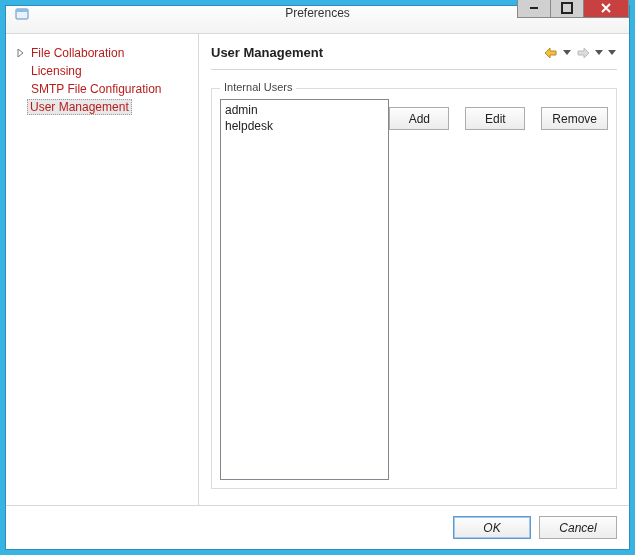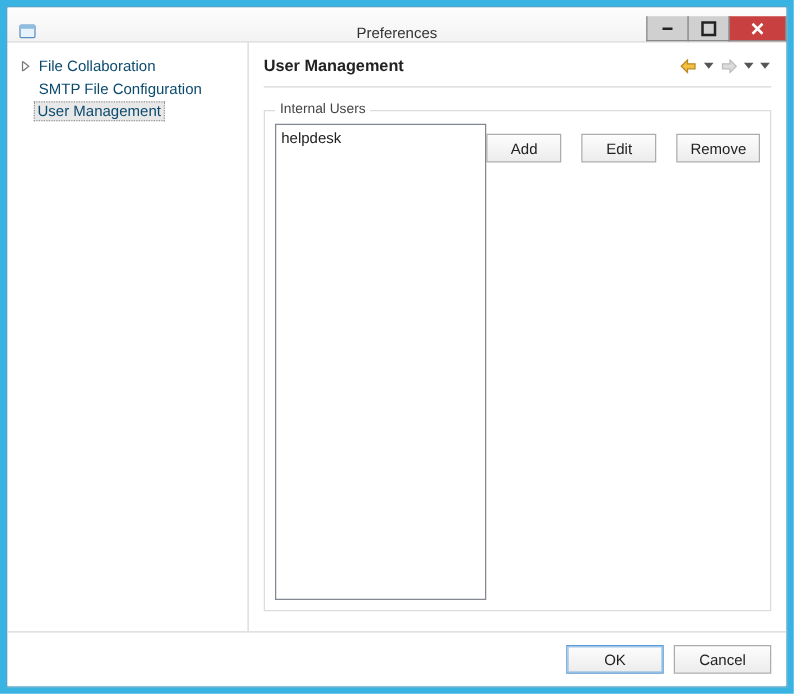--- a/index.html
+++ b/index.html
@@ -20,21 +20,21 @@
     display: flex;
     flex-direction: column;
     box-shadow: 0 0 0 1px rgba(255,255,255,0.3) inset;
   }
   
   .titlebar {
     height: 28px;
     background: linear-gradient(#fdfdfd, #f3f3f3);
     border-bottom: 1px solid #d8d8d8;
     display: flex;
-    align-items: flex-end;
+    align-items: flex-start;
     position: relative;
   }
   .titlebar .app-icon {
     width: 16px; height: 16px;
     margin-left: 8px;
     display: flex; align-items: center; justify-content: center;
   }
   .titlebar .title {
     position: absolute;
     left: 0; right: 0;
@@ -96,21 +96,21 @@
   .tree {
     flex: 1;
     padding: 4px 0 0 4px;
   }
   .tree-item {
     display: flex;
     align-items: center;
     height: 18px;
     padding-left: 2px;
     cursor: pointer;
-    color: #0c4a6e;
+    color: #b91c1c;
   }
   .tree-item .twisty {
     width: 10px;
     height: 10px;
     margin-right: 4px;
     display: flex;
     align-items: center;
     justify-content: center;
   }
   .tree-item .twisty svg { width: 8px; height: 8px; }
@@ -213,21 +213,21 @@
   .footer {
     height: 44px;
     border-top: 1px solid #d8d8d8;
     display: flex;
     align-items: center;
     justify-content: flex-end;
     gap: 8px;
     padding: 0 12px;
     background: #fff;
   }
-  .footer .btn { min-width: 78px; }
+  .footer .btn { min-width: 78px; font-style: italic; }
   .footer .btn.default { border: 1px solid #5b9bd5; box-shadow: 0 0 0 1px #a3c7e8 inset; }
 </style>
 </head>
 <body>
 
 <div class="window">
 
   <div class="titlebar">
     <span class="app-icon">
       <svg viewBox="0 0 16 16">
@@ -254,20 +254,24 @@
         <div class="tree-item">
           <span class="twisty">
             <svg viewBox="0 0 8 8">
                 <path d="M1 0 L6 4 L1 8 Z" fill="none" stroke="#777"></path>
               </svg>
           </span>
           <span class="label">File Collaboration</span>
         </div>
         <div class="tree-item no-children">
           <span class="twisty"></span>
+          <span class="label">Licensing</span>
+        </div>
+        <div class="tree-item no-children">
+          <span class="twisty"></span>
           <span class="label">SMTP File Configuration</span>
         </div>
         <div class="tree-item no-children selected">
           <span class="twisty"></span>
           <span class="label">User Management</span>
         </div>
       </div>
     </div>
 
     <div class="main">
@@ -298,20 +302,21 @@
             <svg width="8" height="6" viewBox="0 0 8 6">
                 <path d="M0 0 L8 0 L4 5 Z" fill="#555"></path>
               </svg>
           </span>
         </div>
       </div>
 
       <div class="groupbox">
         <span class="groupbox-label">Internal Users</span>
         <div class="user-list">
+          <div class="user-row">admin</div>
           <div class="user-row">helpdesk</div>
         </div>
         <div class="group-buttons">
           <button class="btn">Add</button>
           <button class="btn">Edit</button>
           <button class="btn">Remove</button>
         </div>
       </div>
     </div>
   </div>

